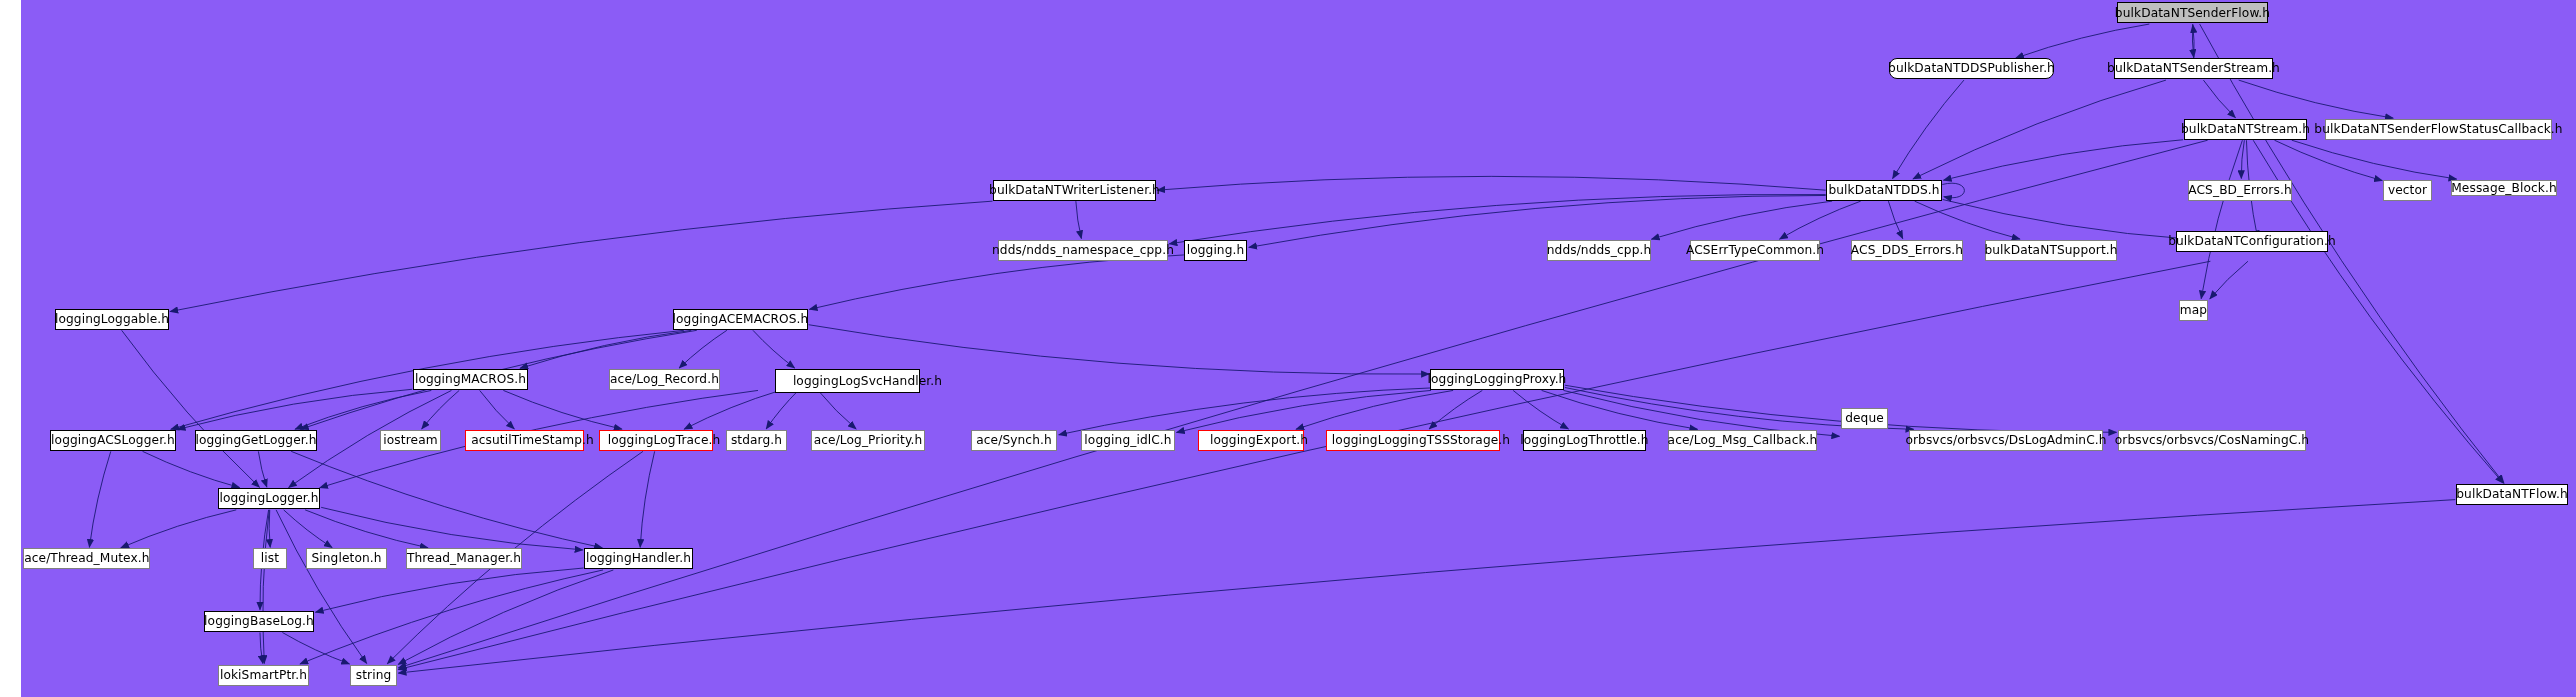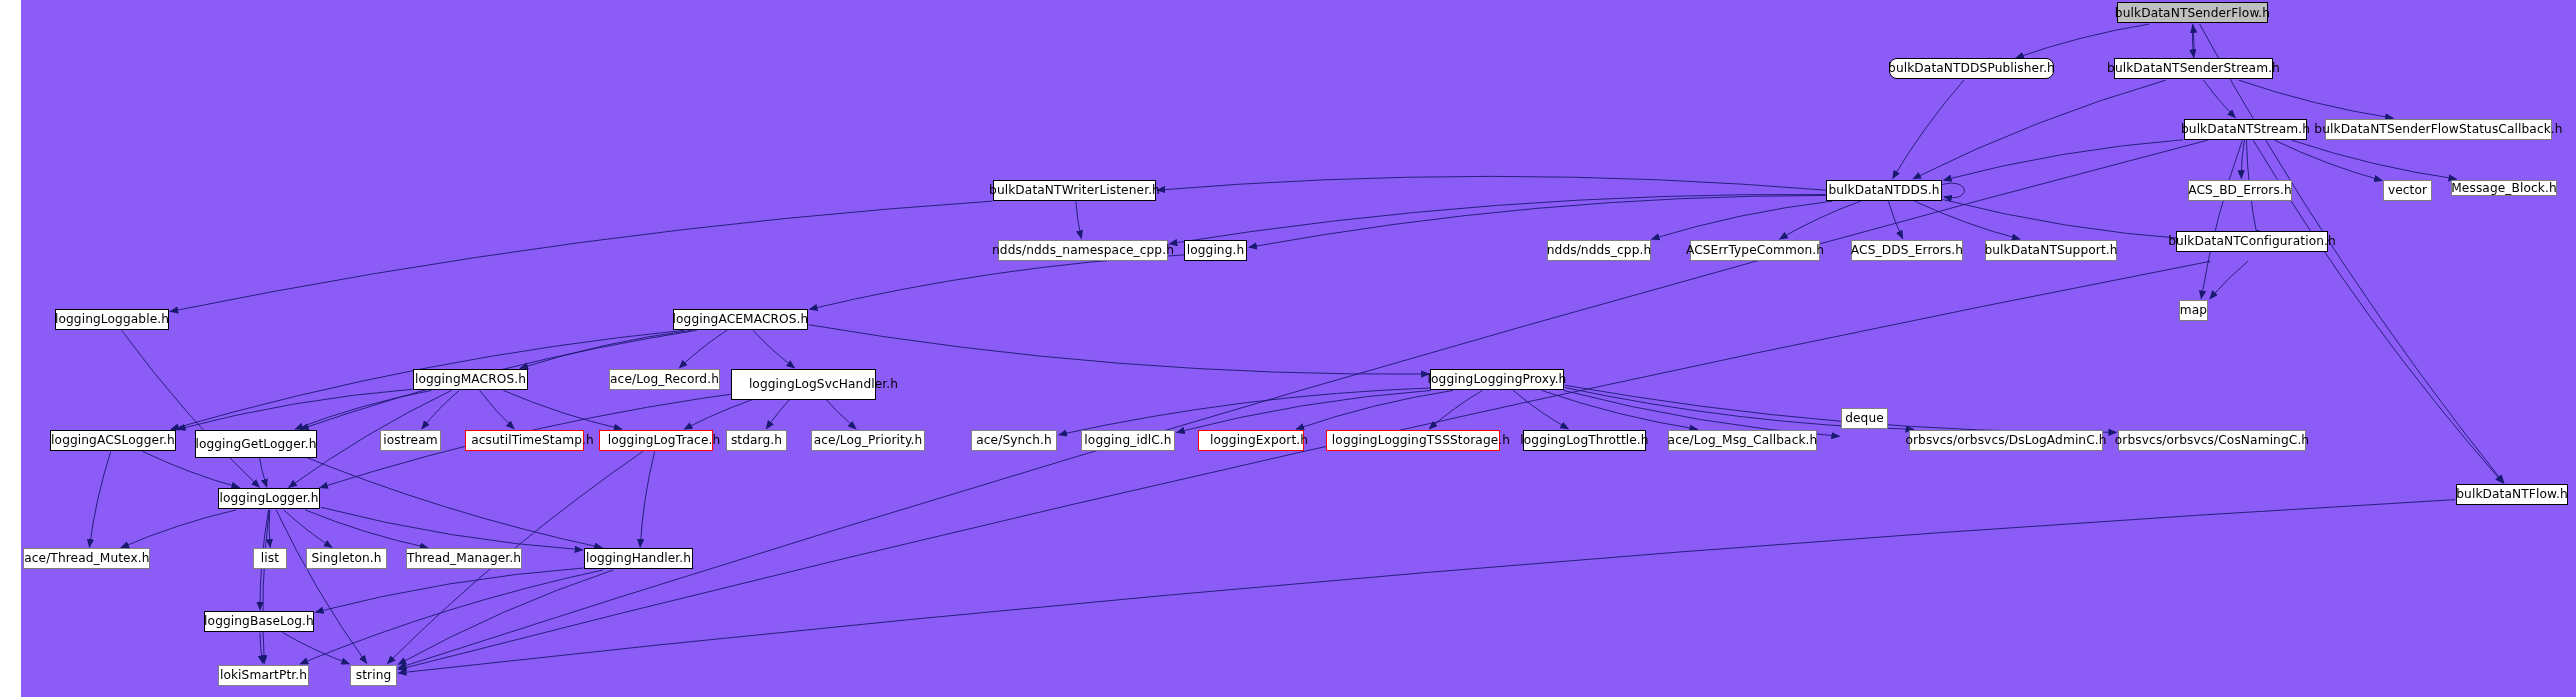--- a/index.html
+++ b/index.html
@@ -163,30 +163,30 @@
       </div>
       <div class="node local" style="left: 652px; top: 309px; width: 135px; height: 21px;">
         <span class="lbl">loggingACEMACROS.h</span>
       </div>
       <div class="node local" style="left: 392px; top: 369px; width: 115px; height: 21px;">
         <span class="lbl">loggingMACROS.h</span>
       </div>
       <div class="node system" style="left: 588px; top: 369px; width: 111px; height: 21px;">
         <span class="lbl">ace/Log_Record.h</span>
       </div>
-      <div class="node local" style="left: 710px; top: 369px; width: 145px; height: 31px; padding-left: 40px;">
+      <div class="node local" style="left: 754px; top: 369px; width: 145px; height: 24px; padding-left: 40px;">
         <span class="lbl">loggingLogSvcHandler.h</span>
       </div>
       <div class="node local" style="left: 1409px; top: 369px; width: 134px; height: 21px;">
         <span class="lbl">loggingLoggingProxy.h</span>
       </div>
       <div class="node local" style="left: 29px; top: 430px; width: 126px; height: 21px;">
         <span class="lbl">loggingACSLogger.h</span>
       </div>
-      <div class="node local" style="left: 174px; top: 430px; width: 122px; height: 28px;">
+      <div class="node local" style="left: 174px; top: 430px; width: 122px; height: 21px;">
         <span class="lbl">loggingGetLogger.h</span>
       </div>
       <div class="node system" style="left: 359px; top: 430px; width: 61px; height: 21px;">
         <span class="lbl">iostream</span>
       </div>
       <div class="node warn" style="left: 444px; top: 430px; width: 119px; height: 21px;">
         <span class="lbl">acsutilTimeStamp.h</span>
       </div>
       <div class="node warn" style="left: 578px; top: 430px; width: 114px; height: 21px;">
         <span class="lbl">loggingLogTrace.h</span>

